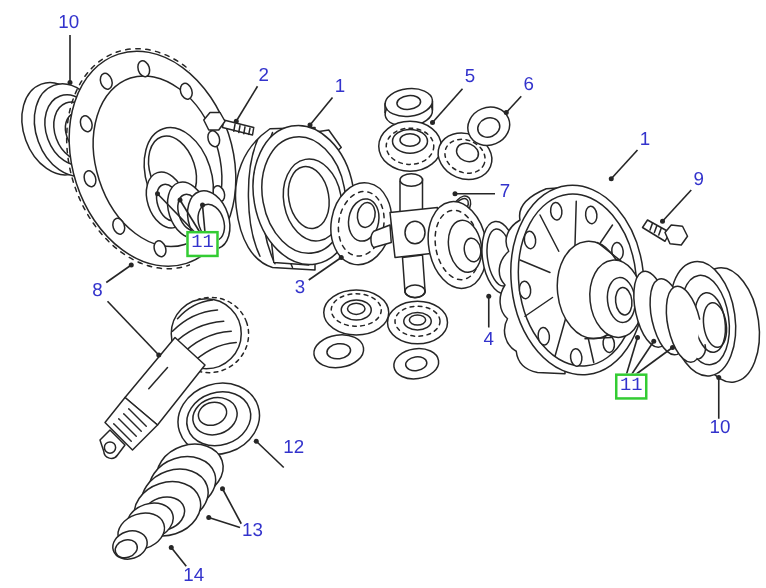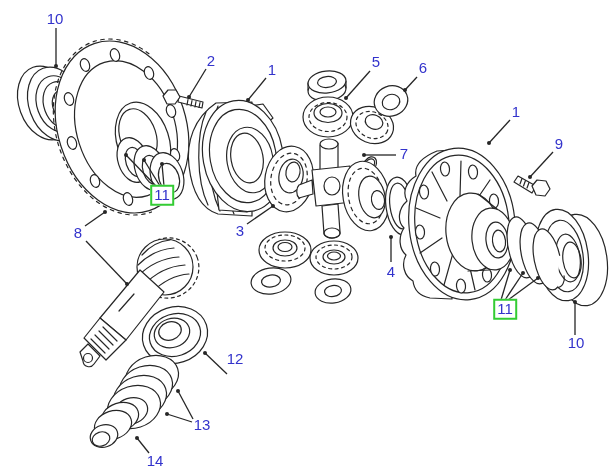--- a/index.html
+++ b/index.html
@@ -18,21 +18,21 @@
   #leader-overlay line{stroke:var(--line-color);stroke-width:1.3;}
   #leader-overlay circle{fill:var(--line-color);stroke:none;}
   .callout{
     position:absolute;transform:translate(-50%,-50%);
     color:var(--label-color);
     font:400 15px/1.1 "Liberation Sans","DejaVu Sans",sans-serif;
     user-select:none;white-space:nowrap;cursor:pointer;
   }
   .callout.boxed{
     border:2px solid var(--highlight-color);
-    background:#ffffff;padding:0 2px;
+    background:#ffffff;padding:0 2px;font-family:Liberation Mono, monospace;
   }
 </style>
 </head>
 <body>
 
 <div class="stage" style="background: rgb(255, 255, 255);">
 
   <svg id="artwork" width="613" height="470" viewBox="0 0 613 470">
     <defs>
       <clipPath id="crown-teeth-clip">

